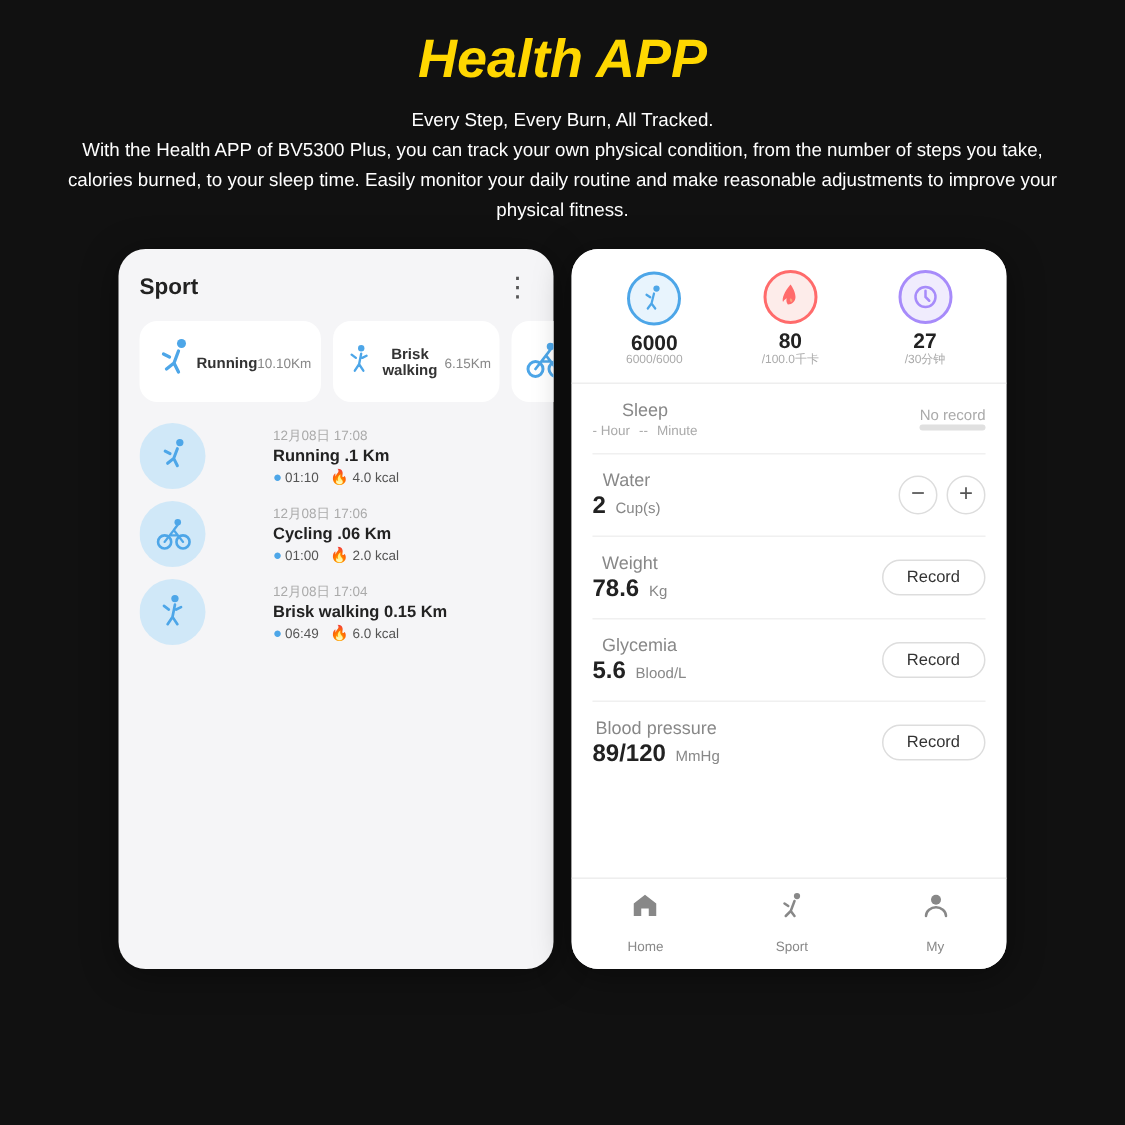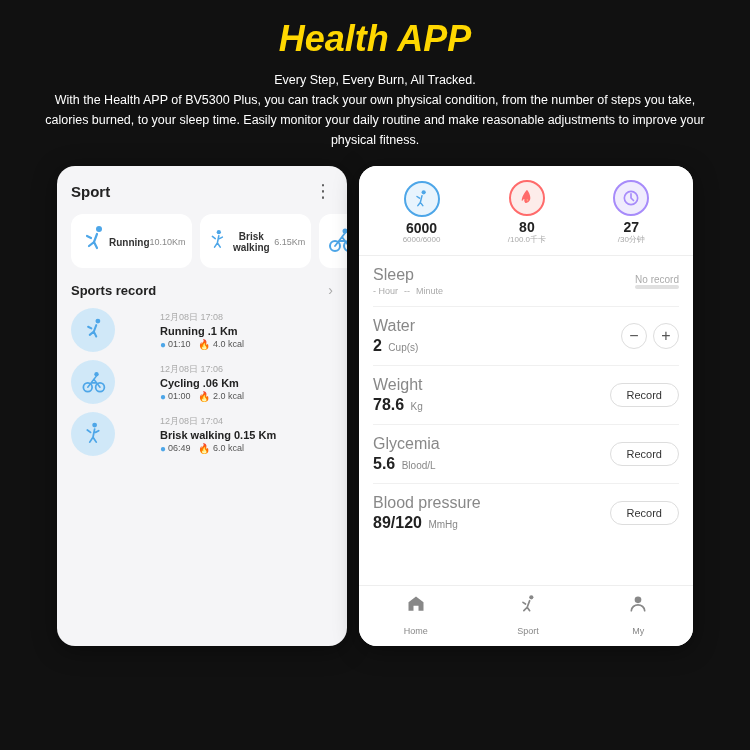--- a/index.html
+++ b/index.html
@@ -48,21 +48,21 @@
       box-shadow: 0 4px 24px rgba(0,0,0,0.4);
     }
     .phone-left {
       width: 290px;
       height: 480px;
       padding: 14px 14px 10px;
       display: flex;
       flex-direction: column;
     }
     .phone-right {
-      width: 334px;
+      width: 290px;
       height: 480px;
       padding: 0;
       display: flex;
       flex-direction: column;
     }
     
     .sport-header {
       display: flex;
       justify-content: space-between;
       align-items: center;
@@ -217,23 +217,24 @@
     .health-item {
       display: flex;
       justify-content: space-between;
       align-items: center;
       padding: 10px 0;
       border-bottom: 1px solid #f0f0f0;
     }
     .health-item:last-child { border-bottom: none; }
     .health-item-left {}
     .health-item-label {
-      font-size: 16px;
+      font-size: 12px;
       color: #888;
       margin-bottom: 2px;
+      text-align: center;
     }
     .health-item-value {
       font-size: 16px;
       font-weight: 700;
       color: #222;
     }
     .health-item-unit {
       font-size: 10px;
       font-weight: 400;
       color: #888;
@@ -352,24 +353,20 @@
             <circle cx="10" cy="22" r="5" stroke="#4da6e8" stroke-width="2" fill="none"></circle>
             <circle cx="24" cy="22" r="5" stroke="#4da6e8" stroke-width="2" fill="none"></circle>
             <circle cx="20" cy="7" r="2.5" fill="#4da6e8"></circle>
             <path d="M10 22 L17 13 L24 22 M17 13 L20 9 M14 17 L20 17" stroke="#4da6e8" stroke-width="1.8" stroke-linecap="round" fill="none"></path>
           </svg>
           <div class="sport-icon-label">Cycling</div>
           <div class="sport-icon-dist">6.06Km</div>
         </div>
       </div>
 
-      <div class="sports-record-header">
-        <span class="sports-record-title">Sports record</span>
-        <span class="sports-record-arrow">›</span>
-      </div>
 
       <div class="record-list">
 
         <div class="record-item">
           <div class="record-avatar" style="background:#d0e8f8;">
             <svg width="26" height="26" viewBox="0 0 32 32" fill="none">
               <circle cx="22" cy="5" r="3" fill="#4da6e8"></circle>
               <path d="M20 10 L17 18 L12 22 M17 18 L20 24 M14 14 L10 12" stroke="#4da6e8" stroke-width="2.5" stroke-linecap="round"></path>
             </svg>
           </div>

